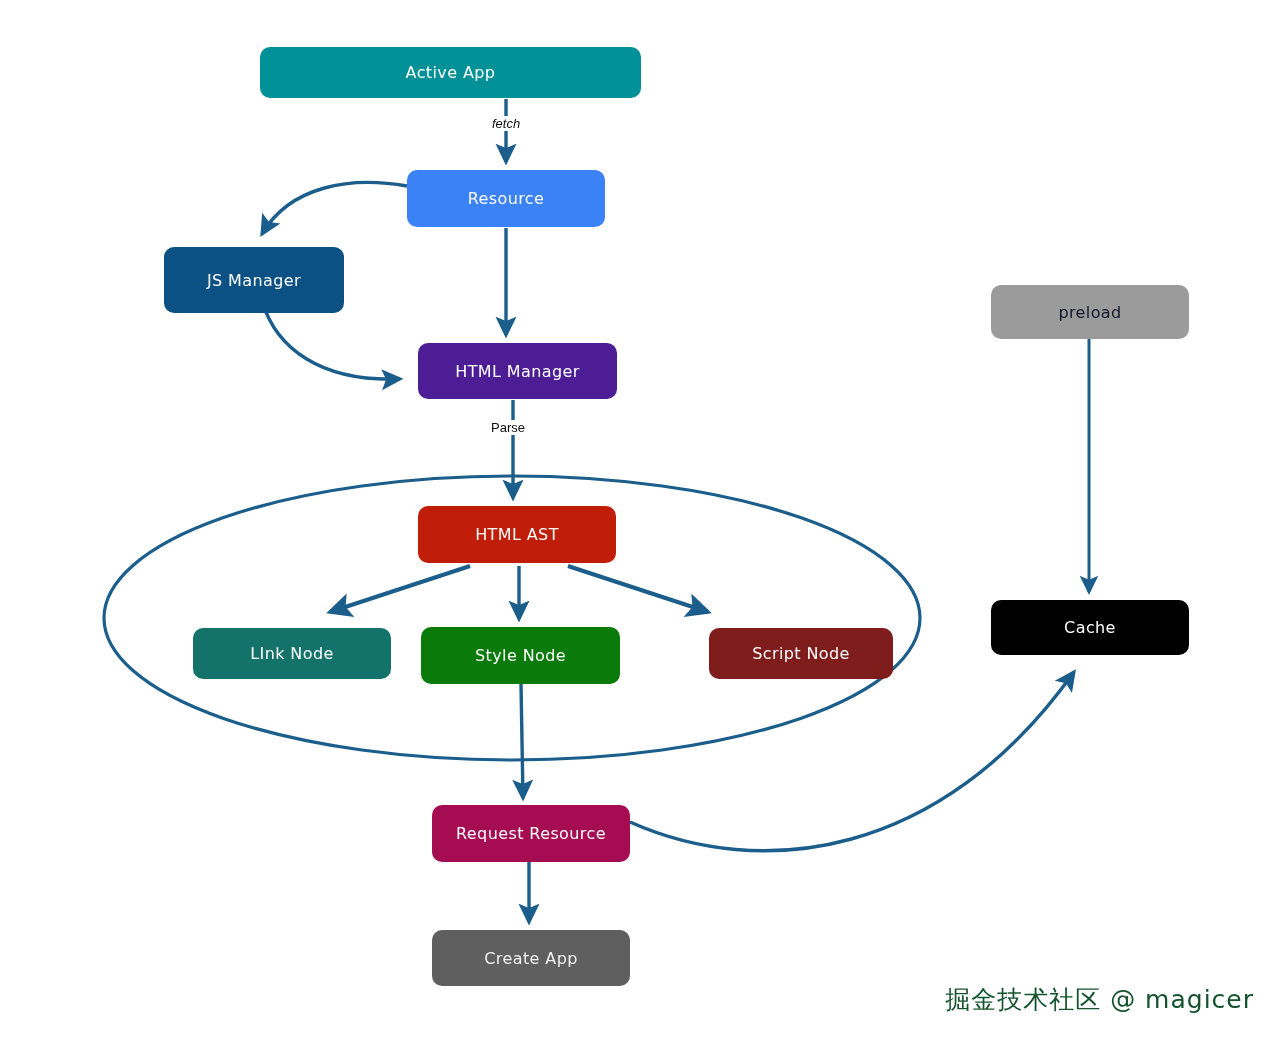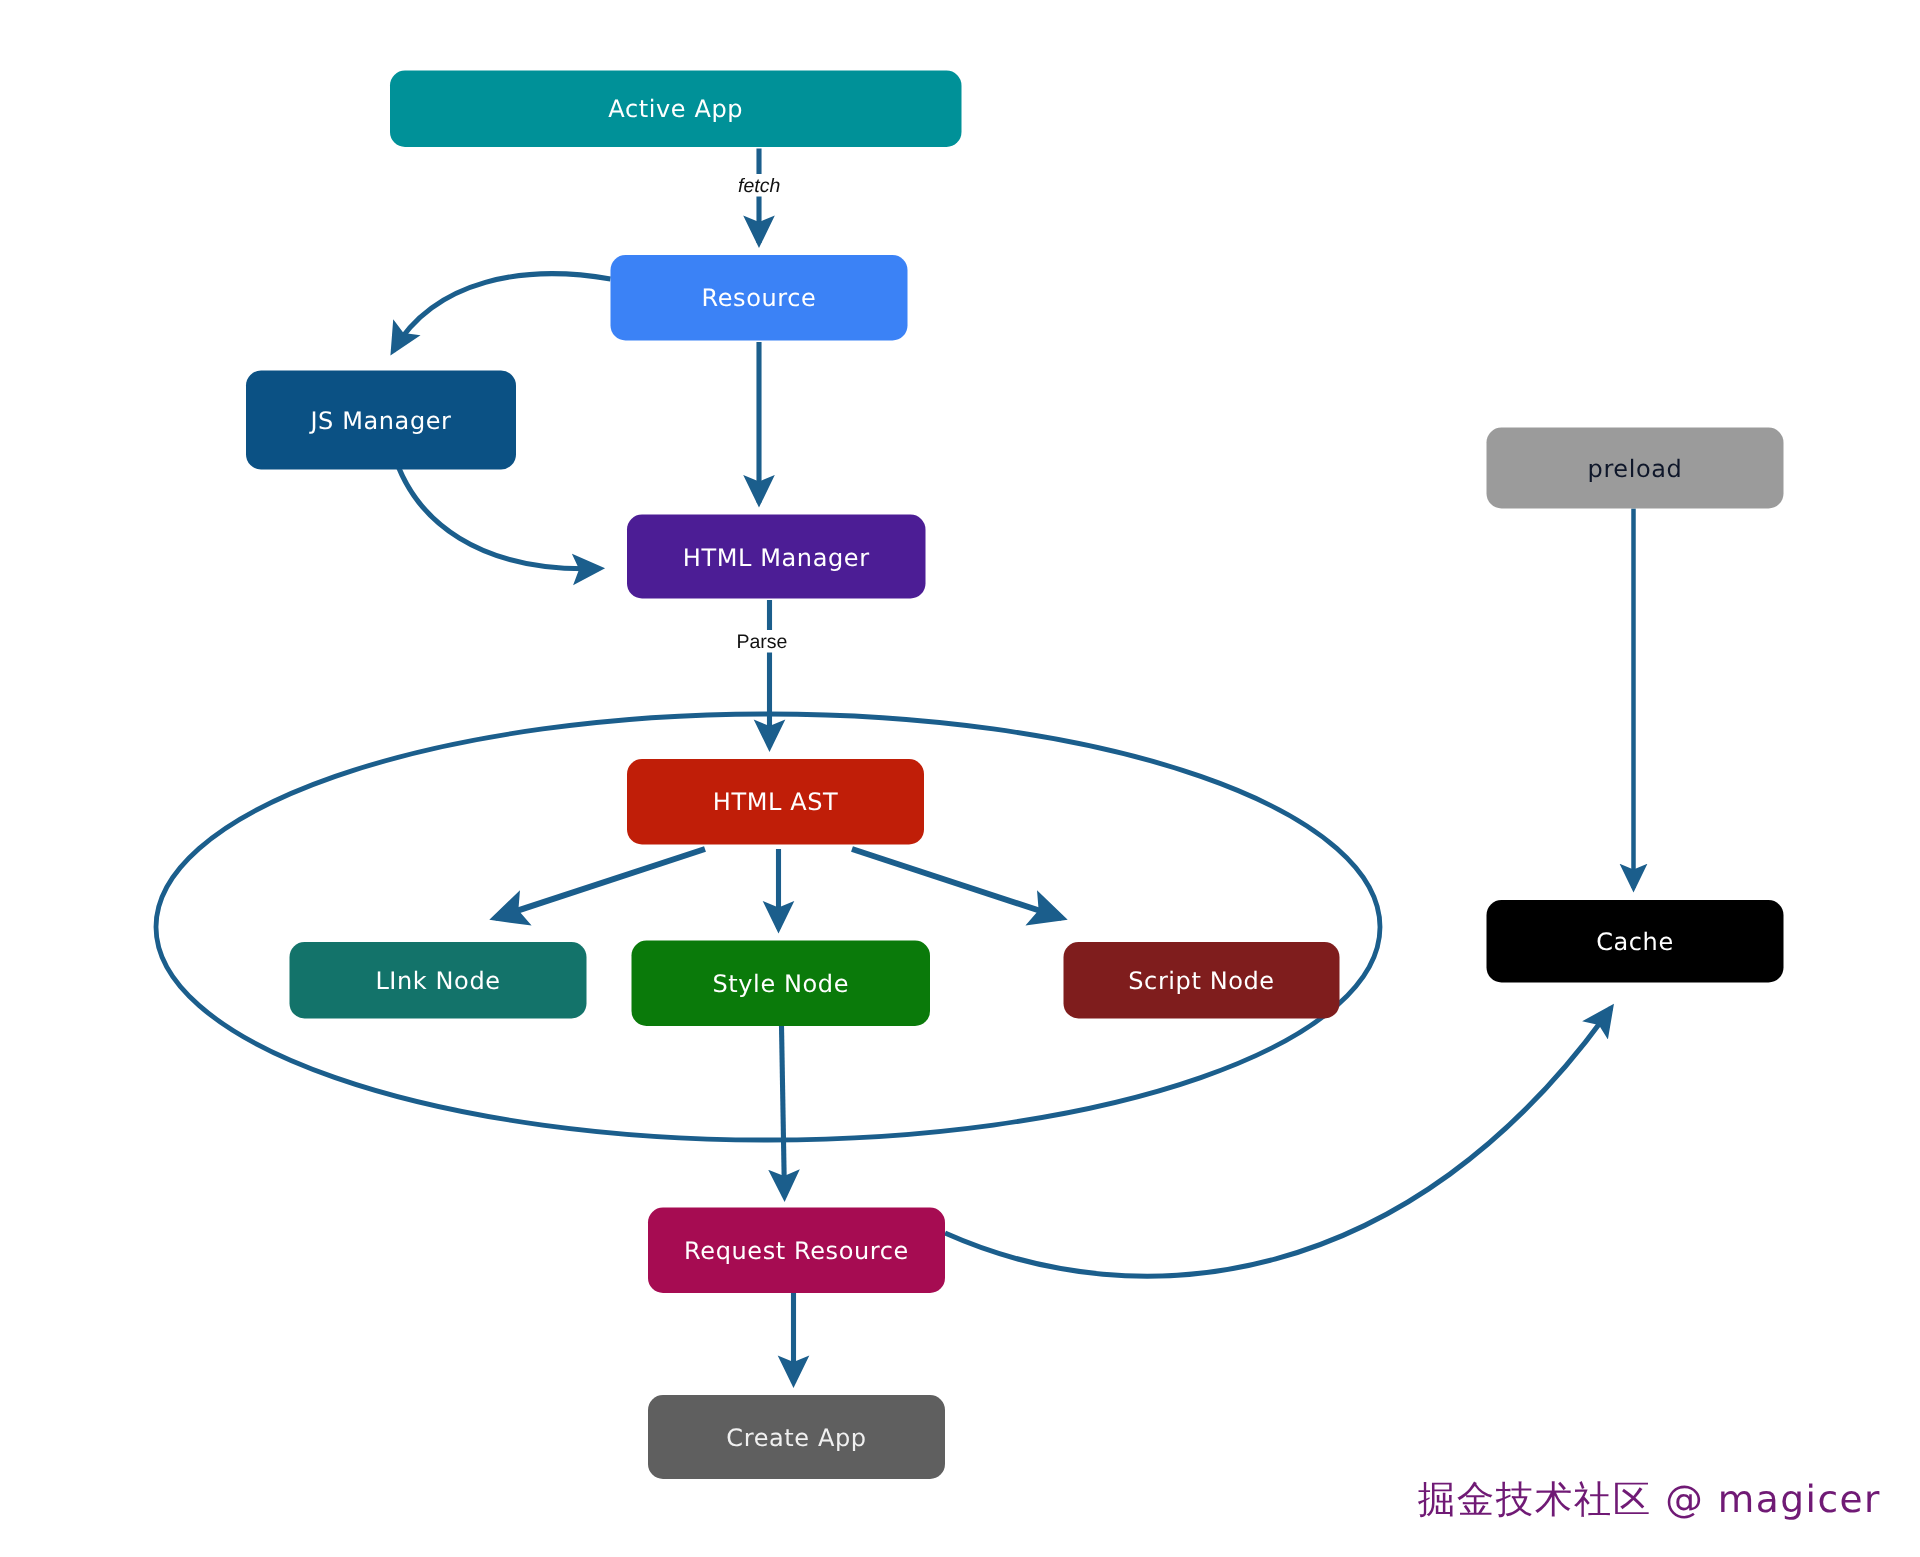--- a/index.html
+++ b/index.html
@@ -45,21 +45,21 @@
     background: #ffffff;
     padding: 0 3px;
     z-index: 6;
     white-space: nowrap;
   }
   #watermark {
     position: absolute;
     right: 26px;
     bottom: 22px;
     font-size: 25px;
-    color: #701a75;
+    color: #14532d;
     letter-spacing: 1px;
     white-space: nowrap;
     z-index: 8;
   }
 </style>
 </head>
 <body>
 
 <div id="canvas">
 

